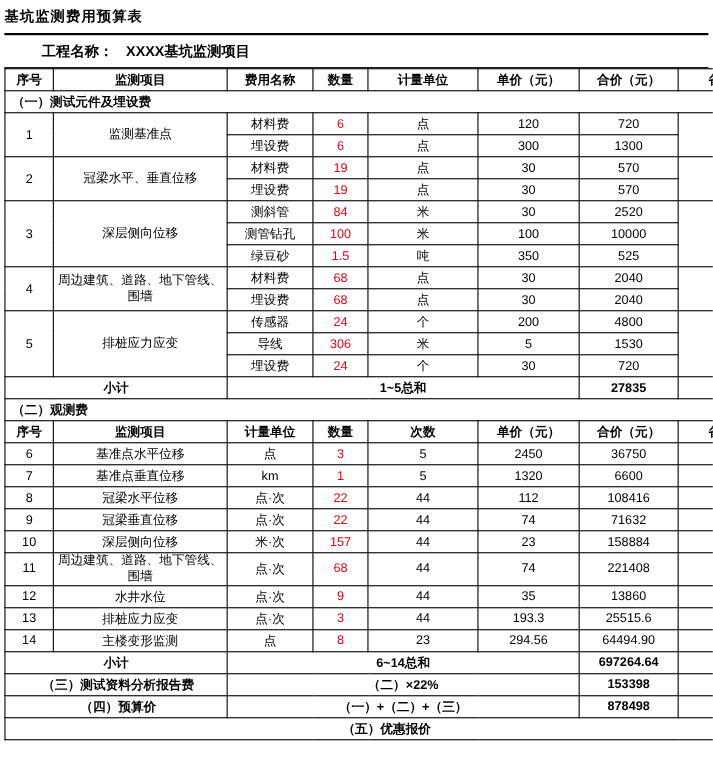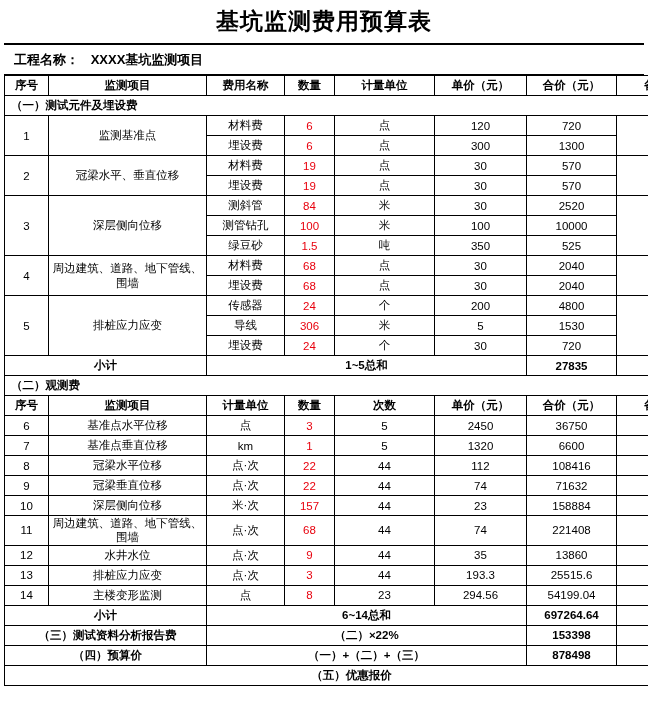--- a/index.html
+++ b/index.html
@@ -6,36 +6,36 @@
   body{
     width:648px;height:710px;
     background:#ffffff;
     font-family:"Liberation Sans","DejaVu Sans",sans-serif;
     font-size:12px;
     color:#000;
     overflow:hidden;
   }
   .sheet{width:648px;height:710px;position:relative;}
   .title{
-    text-align:center;
-    font-size:23px;
+    text-align:left;
+    font-size:13px;
     font-weight:bold;
     letter-spacing:1px;
     padding:6px 0 6px 0;
     border-bottom:2px solid #000;
     margin:0 4px;
   }
   .projline{
     font-size:13px;
     font-weight:bold;
     padding:6px 0 5px 10px;
     border-bottom:1px solid #000;
     margin:0 4px;
   }
-  .projline .label{margin-right:8px;}
+  .projline .label{margin-right:8px;margin-left:24px;}
   .projline .value{ }
   table{
     border-collapse:collapse;
     width:640px;
     margin:0 4px;
     table-layout:fixed;
   }
   td,th{
     border:1px solid #000;
     font-size:11.5px;
@@ -310,21 +310,21 @@
         <td>25515.6</td>
         <td></td>
       </tr>
       <tr>
         <td>14</td>
         <td>主楼变形监测</td>
         <td>点</td>
         <td class="red">8</td>
         <td>23</td>
         <td>294.56</td>
-        <td>54199.04</td>
+        <td>64494.90</td>
         <td></td>
       </tr>
 
       <tr>
         <td colspan="2" class="bold">小计</td>
         <td colspan="4" class="bold">6~14总和</td>
         <td class="bold">697264.64</td>
         <td></td>
       </tr>
 

